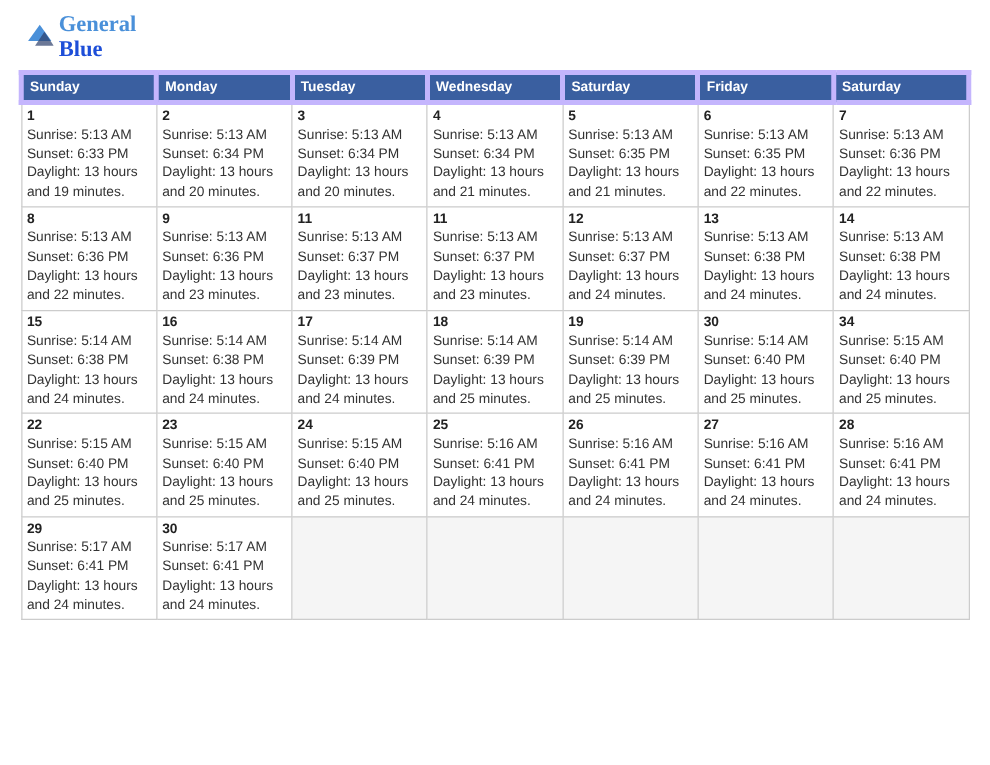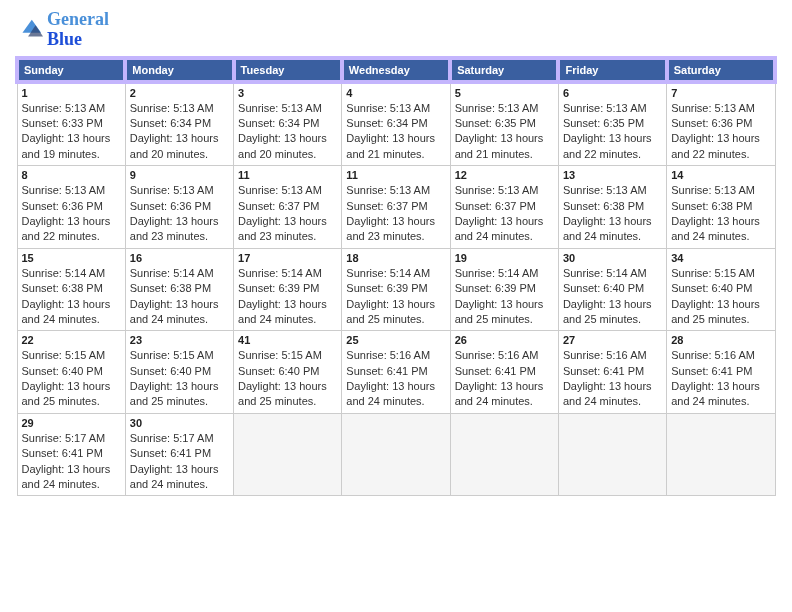--- a/index.html
+++ b/index.html
@@ -220,21 +220,21 @@
         <tr>
           <td>
             <span class="day-num">22</span>
 <div class="day-info">Sunrise: 5:15 AM<br>Sunset: 6:40 PM<br>Daylight: 13 hours and 25 minutes.</div>
           </td>
           <td>
             <span class="day-num">23</span>
 <div class="day-info">Sunrise: 5:15 AM<br>Sunset: 6:40 PM<br>Daylight: 13 hours and 25 minutes.</div>
           </td>
           <td>
-            <span class="day-num">41</span>
+            <span class="day-num">24</span>
 <div class="day-info">Sunrise: 5:15 AM<br>Sunset: 6:40 PM<br>Daylight: 13 hours and 25 minutes.</div>
           </td>
           <td>
             <span class="day-num">25</span>
 <div class="day-info">Sunrise: 5:16 AM<br>Sunset: 6:41 PM<br>Daylight: 13 hours and 24 minutes.</div>
           </td>
           <td>
             <span class="day-num">26</span>
 <div class="day-info">Sunrise: 5:16 AM<br>Sunset: 6:41 PM<br>Daylight: 13 hours and 24 minutes.</div>
           </td>

